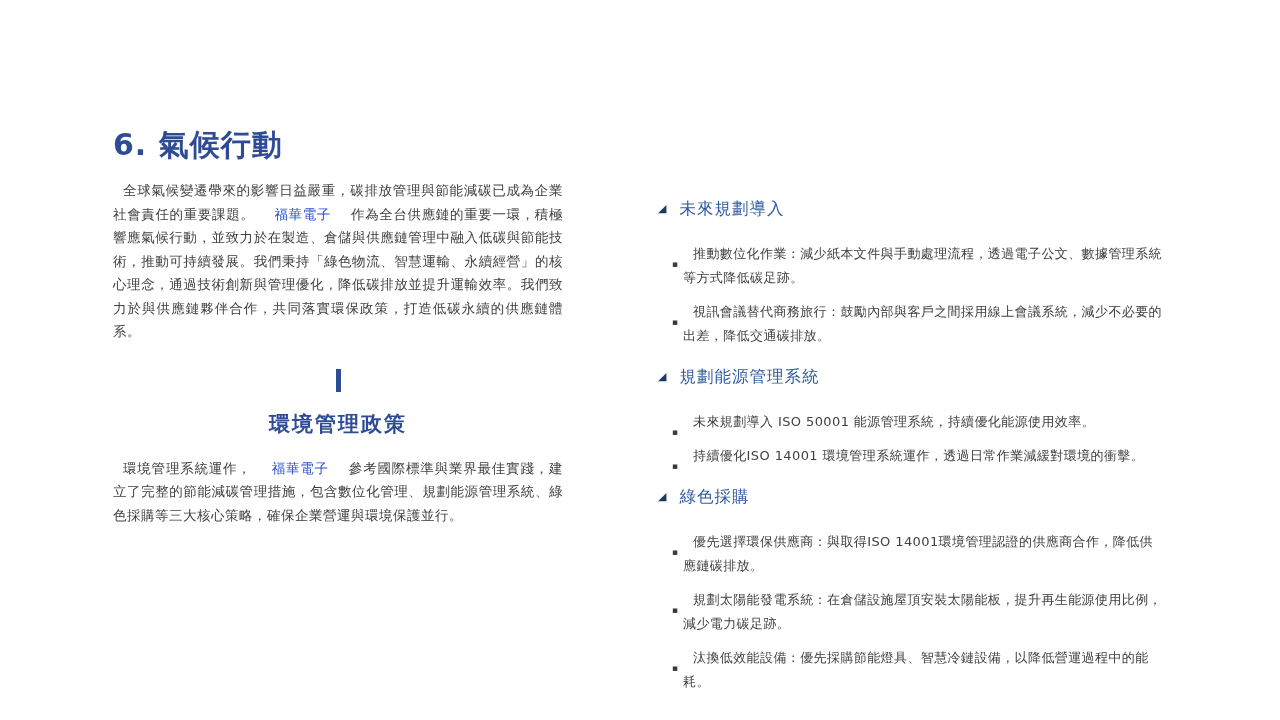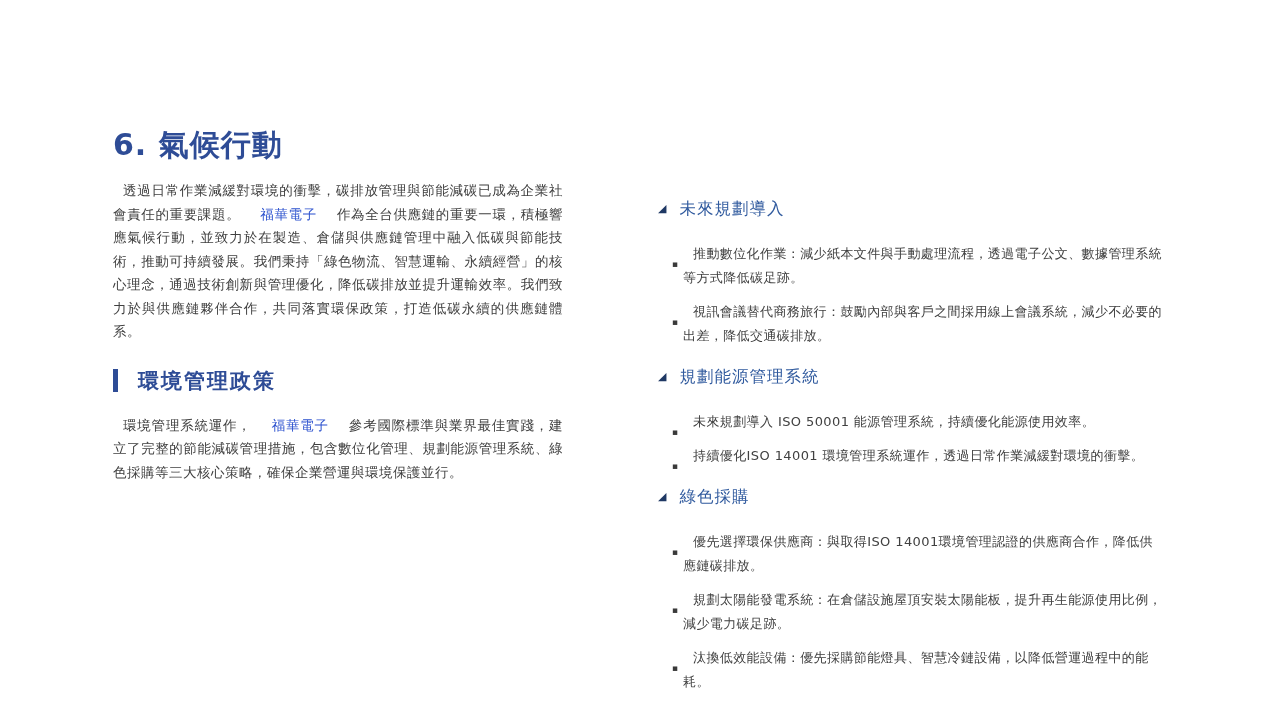--- a/index.html
+++ b/index.html
@@ -40,20 +40,21 @@
     letter-spacing: 0.5px;
   }
   .brand {
     color: #2B51CE;
     font-weight: normal;
   }
   .sec-heading {
     display: flex;
     align-items: center;
     margin: 15px 0 11px 0;
+    flex-direction: column;
   }
   .sec-heading .bar {
     width: 5px;
     height: 23px;
     background: #2E4C96;
     margin-right: 10px;
     flex: 0 0 auto;
   }
   .sec-heading .txt {
     font-size: 21px;
@@ -110,21 +111,21 @@
 </style>
 </head>
 <body>
 
 <div class="page">
 
   <div class="left-col">
 
     <div class="doc-title">6. 氣候行動</div>
 
-    <p class="body-par"><span>透過日常作業減緩對環境的衝擊，碳排放管理與節能減碳已成為企業社會責任的重要課題。</span><span class="brand">福華電子</span><span>作為全台供應鏈的重要一環，積極響應氣候行動，並致力於在製造、倉儲與供應鏈管理中融入低碳與節能技術，推動可持續發展。我們秉持「綠色物流、智慧運輸、永續經營」的核心理念，通過技術創新與管理優化，降低碳排放並提升運輸效率。我們致力於與供應鏈夥伴合作，共同落實環保政策，打造低碳永續的供應鏈體系。</span></p>
+    <p class="body-par"><span>全球氣候變遷帶來的影響日益嚴重，碳排放管理與節能減碳已成為企業社會責任的重要課題。</span><span class="brand">福華電子</span><span>作為全台供應鏈的重要一環，積極響應氣候行動，並致力於在製造、倉儲與供應鏈管理中融入低碳與節能技術，推動可持續發展。我們秉持「綠色物流、智慧運輸、永續經營」的核心理念，通過技術創新與管理優化，降低碳排放並提升運輸效率。我們致力於與供應鏈夥伴合作，共同落實環保政策，打造低碳永續的供應鏈體系。</span></p>
 
     <div class="sec-heading">
       <span class="bar"></span>
       <span class="txt">環境管理政策</span>
     </div>
 
     <p class="body-par"><span>環境管理系統運作，</span><span class="brand">福華電子</span><span>參考國際標準與業界最佳實踐，建立了完整的節能減碳管理措施，包含數位化管理、規劃能源管理系統、綠色採購等三大核心策略，確保企業營運與環境保護並行。</span></p>
 
   </div>
 

